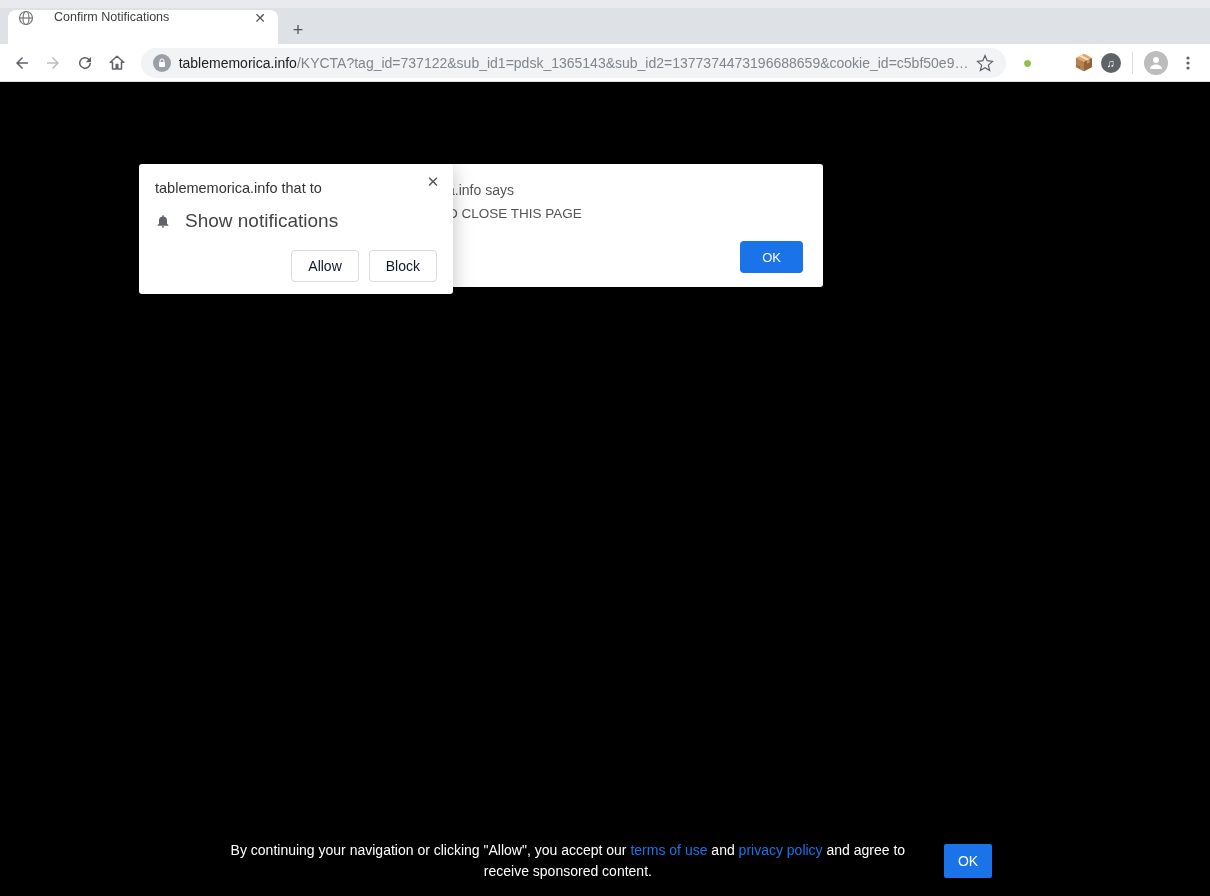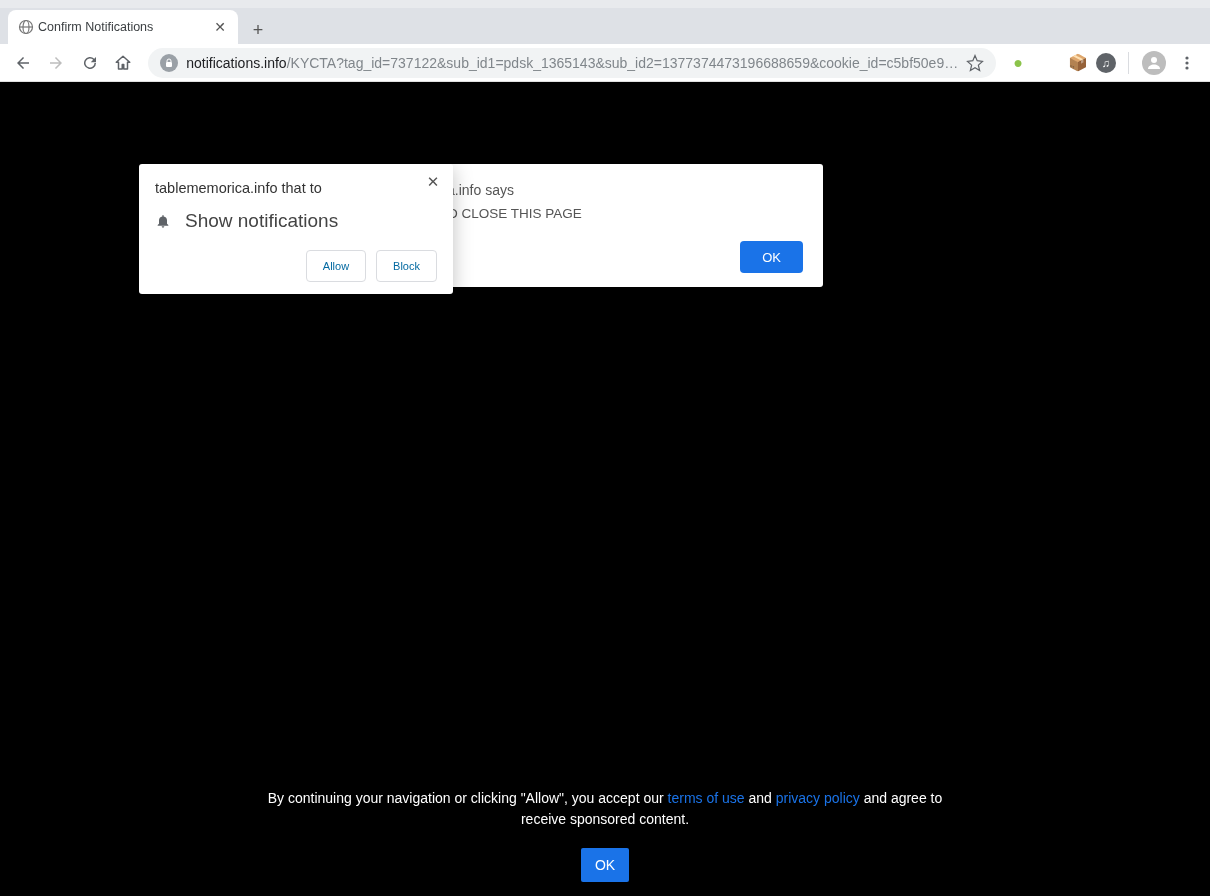--- a/index.html
+++ b/index.html
@@ -6,21 +6,21 @@
   body { width: 1210px; height: 896px; overflow: hidden; background: #fff; }
 
   
   .titlebar { height: 8px; background: #e8eaed; }
   .window-controls { position: absolute; top: 0; right: 0; height: 30px; display: flex; }
   .win-btn { width: 45px; height: 30px; display: flex; align-items: center; justify-content: center; color: #333; font-size: 14px; }
   .win-btn svg { width: 12px; height: 12px; }
 
   
   .tabstrip { height: 36px; background: #dee1e6; display: flex; align-items: flex-end; padding-left: 8px; position: relative; }
-  .tab { height: 34px; width: 230px; background: #fff; border-radius: 8px 8px 0 0; display: flex; align-items: center; padding: 0 10px; gap: 4px; font-size: 12.5px; color: #3c4043; }
+  .tab { height: 34px; width: 270px; background: #fff; border-radius: 8px 8px 0 0; display: flex; align-items: flex-start; padding: 0 10px; gap: 20px; font-size: 12.5px; color: #3c4043; }
   .tab .favicon { width:16px; height:16px; display:flex; align-items:center; justify-content:center; color:#777; }
   .tab-title { flex:1; white-space:nowrap; overflow:hidden; text-overflow:ellipsis; }
   .tab-close { color:#555; font-size:14px; width:16px; height:16px; display:flex; align-items:center; justify-content:center; }
   .newtab { width:28px; height:28px; display:flex; align-items:center; justify-content:center; color:#555; margin-left:6px; font-size:18px; }
 
   
   .toolbar { height: 38px; background:#fff; border-bottom:1px solid #e0e0e0; display:flex; align-items:center; padding:0 8px; gap:4px; }
   .tool-btn { width:32px; height:32px; display:flex; align-items:center; justify-content:center; color:#5f6368; border-radius:50%; }
   .tool-btn.disabled { color:#bdbdbd; }
   .omnibox { flex:1; height:30px; background:#f1f3f4; border-radius:15px; display:flex; align-items:center; padding:0 12px; gap:8px; margin:0 6px; }
@@ -35,21 +35,21 @@
   .ext-music { width:20px; height:20px; background:#5f6368; border-radius:50%; color:#fff; display:flex; align-items:center; justify-content:center; font-size:11px; }
   .divider { width:1px; height:22px; background:#dadce0; margin:0 6px; }
   .avatar { width:24px; height:24px; border-radius:50%; background:#bdbdbd; display:flex; align-items:center; justify-content:center; }
   .avatar svg { width:18px; height:18px; fill:#fff; }
 
   
   .content { position:relative; height: 814px; background:#000; color:#fff; overflow:hidden; }
   .headline { position:absolute; top:400px; left:0; width:100%; text-align:center; font-size:42px; font-weight:700; letter-spacing:0.5px; font-family: Arial, sans-serif; }
 
   
-  .footer { position:absolute; left:0; right:0; bottom:4px; padding:10px 20px; display:flex; align-items:center; justify-content:center; gap:18px;flex-direction:column; }
+  .footer { position:absolute; left:0; right:0; bottom:4px; padding:10px 20px; display:flex; align-items:center; justify-content:center; gap:26px; }
   .footer-text { font-size:14px; color:#fff; text-align:center; max-width:700px; line-height:1.5; }
   .footer-text a { color:#1a73e8; text-decoration:none; }
   .footer-ok { background:#1a73e8; color:#fff; border:none; height:34px; padding:0 14px; font-size:14px; border-radius:2px; }
 
   
   .bubble-tail { position:absolute; top:116px; left:660px; width:0; height:0; border-left:18px solid transparent; border-right:18px solid transparent; border-top:50px solid #fff; transform: skewX(-10deg); }
 
   
   .alert-dialog { position:absolute; top:82px; left:385px; width:438px; background:#fff; color:#333; box-shadow:0 4px 20px rgba(0,0,0,0.25); border-radius:3px; padding:18px 20px 14px; z-index:5; }
   .alert-title { font-size:14px; color:#555; margin-bottom:8px; }
@@ -57,21 +57,21 @@
   .alert-actions { display:flex; justify-content:flex-end; margin-top:20px; }
   .alert-ok { background:#1a73e8; color:#fff; border:none; height:32px; padding:0 22px; font-size:13px; border-radius:4px; font-weight:500; }
 
   
   .perm-dialog { position:absolute; top:82px; left:139px; width:314px; background:#fff; color:#333; box-shadow:0 4px 20px rgba(0,0,0,0.25); border-radius:3px; padding:16px 16px 12px; z-index:6; }
   .perm-title { font-size:14.5px; color:#333; margin-bottom:14px; }
   .perm-row { display:flex; align-items:center; gap:14px; font-size:19px; color:#444; margin-bottom:18px; }
   .perm-row .bell { color:#5f6368; }
   .perm-close { position:absolute; top:8px; right:10px; color:#555; font-size:15px; width:20px; height:20px; display:flex; align-items:center; justify-content:center; }
   .perm-actions { display:flex; justify-content:flex-end; gap:10px; }
-  .perm-btn { background:#fff; border:1px solid #dadce0; color:#0369a1; height:32px; padding:0 16px; font-size:11px; border-radius:4px; }
+  .perm-btn { background:#fff; border:1px solid #dadce0; color:#0f172a; height:32px; padding:0 16px; font-size:14px; border-radius:4px; }
 
   svg { display:block; }
 </style>
 </head>
 <body>
 
 <div class="window-controls">
   <div class="win-btn">
     <svg viewBox="0 0 12 12">
         <line x1="1" y1="6" x2="11" y2="6" stroke="#333" stroke-width="1"></line>
@@ -130,21 +130,21 @@
   </div>
 
   <div class="omnibox">
     <span class="lock">
       <svg viewBox="0 0 10 10">
           <rect x="2" y="4" width="6" height="5" rx="1" fill="#fff"></rect>
           <path d="M3 4V3a2 2 0 0 1 4 0v1" fill="none" stroke="#fff" stroke-width="1"></path>
         </svg>
     </span>
     <span class="url">
-      <span>notifications.info</span><span class="path">/KYCTA?tag_id=737122&amp;sub_id1=pdsk_1365143&amp;sub_id2=1377374473196688659&amp;cookie_id=c5bf50e9…</span>
+      <span>tablememorica.info</span><span class="path">/KYCTA?tag_id=737122&amp;sub_id1=pdsk_1365143&amp;sub_id2=1377374473196688659&amp;cookie_id=c5bf50e9…</span>
     </span>
     <span class="star">
       <svg width="18" height="18" viewBox="0 0 24 24">
           <path d="M12 2l2.9 6.9L22 10l-5.5 4.8L18.2 22 12 18.3 5.8 22l1.7-7.2L2 10l7.1-1.1z" fill="none" stroke="#5f6368" stroke-width="1.6"></path>
         </svg>
     </span>
   </div>
 
   <div class="ext-icon ext-green">●</div>
   <div style="width:30px"></div>

